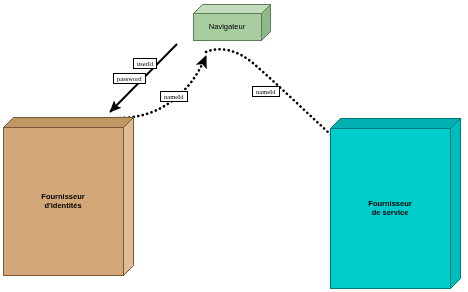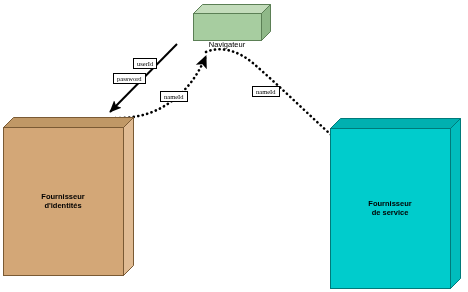--- a/index.html
+++ b/index.html
@@ -75,21 +75,21 @@
     <path id="edge-nameid-svc" fill="none" stroke="#000000" stroke-width="2.6" stroke-linecap="round" stroke-dasharray="0.2 4.4" marker-end="url(#arrow-dot)" d="M 206 52 C 220 46, 238 50, 254 64 C 282 88, 318 124, 346 148"></path>
   </svg>
 
   <div class="box3d" id="node-navigateur" style="left: 193px; top: 4px;">
     <svg width="79" height="38">
       <polygon class="n-top" points="0.5,9.5 9.5,0.5 77.5,0.5 68.5,9.5" fill="#c3dcbb" stroke="#5b7f55" stroke-width="1"></polygon>
       <polygon class="n-side" points="68.5,9.5 77.5,0.5 77.5,27.5 68.5,36.5" fill="#8fb888" stroke="#5b7f55" stroke-width="1"></polygon>
       <rect class="n-face" x="0.5" y="9.5" width="68" height="27" fill="#a7cda0" stroke="#5b7f55" stroke-width="1"></rect>
     </svg>
   </div>
-  <div class="box-label" id="label-navigateur" style="left: 193px; top: 31px; width: 68px; height: 27px; display: flex; align-items: center; justify-content: center; font-size: 7.5px; font-weight: 400;">Navigateur</div>
+  <div class="box-label" id="label-navigateur" style="left: 193px; top: 13px; width: 68px; height: 27px; display: flex; align-items: center; justify-content: center; font-size: 7.5px; font-weight: 400;">Navigateur</div>
 
   <div class="box3d" id="node-idp" style="left: 3px; top: 117px;">
     <svg width="132" height="160">
       <polygon class="n-top" points="0.5,10.5 10.5,0.5 130.5,0.5 120.5,10.5" fill="#c09866" stroke="#7a5a34" stroke-width="1"></polygon>
       <polygon class="n-side" points="120.5,10.5 130.5,0.5 130.5,148.5 120.5,158.5" fill="#e0bb93" stroke="#7a5a34" stroke-width="1"></polygon>
       <rect class="n-face" x="0.5" y="10.5" width="120" height="148" fill="#d3a777" stroke="#7a5a34" stroke-width="1"></rect>
     </svg>
   </div>
   <div class="box-label" id="label-idp" style="left: 3px; top: 127px; width: 120px; height: 148px; display: flex; align-items: center; justify-content: center; font-size: 7.5px; font-weight: 700;">Fournisseur
 d'identités</div>

